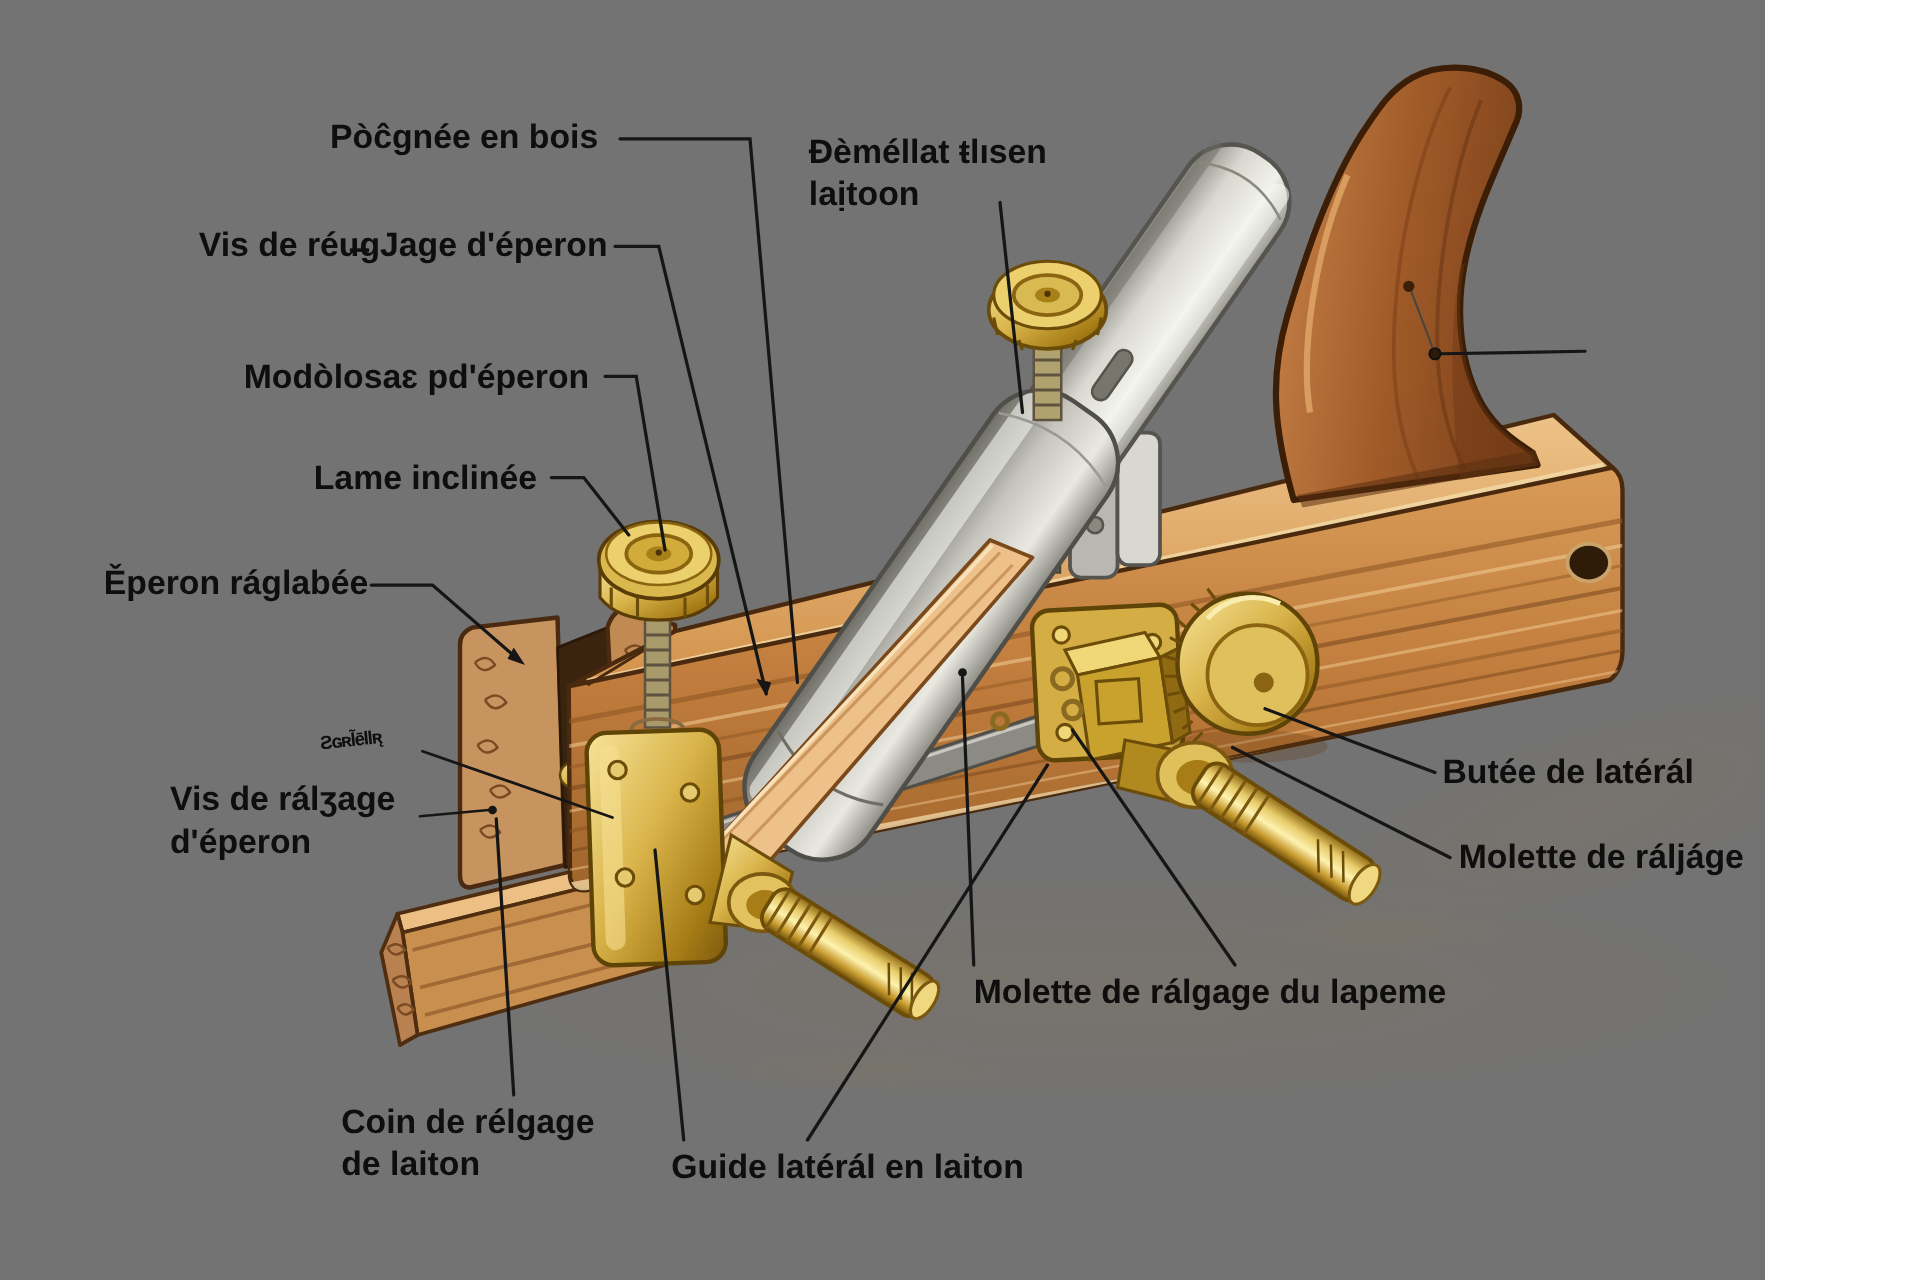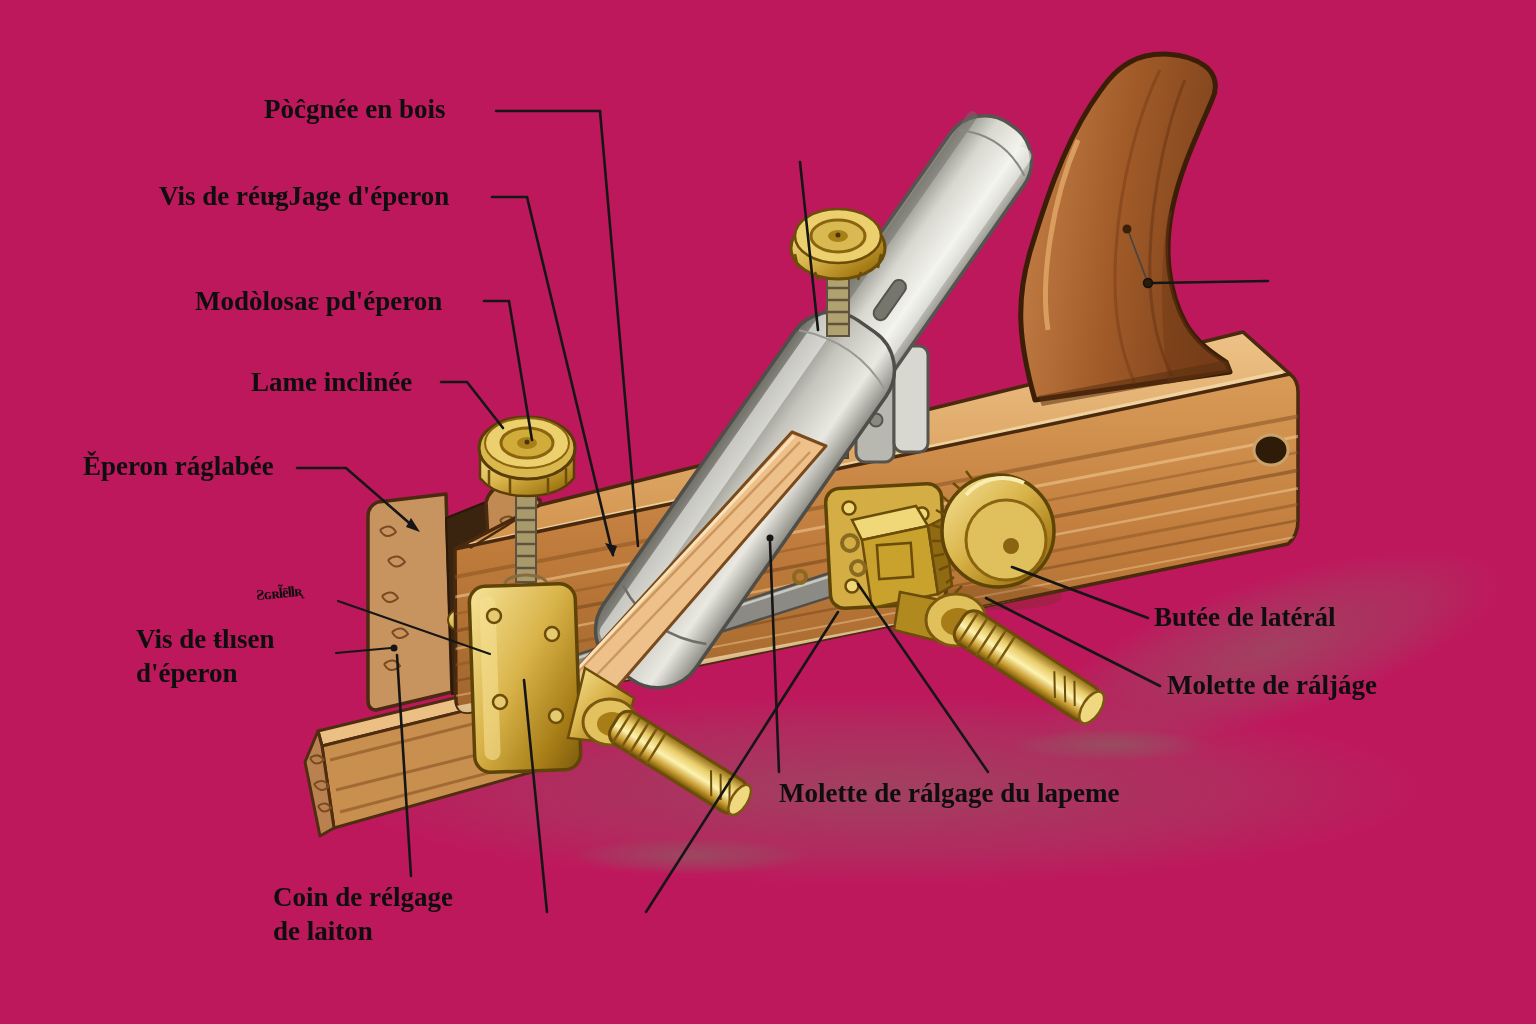--- a/index.html
+++ b/index.html
@@ -1,18 +1,18 @@
 <!DOCTYPE html>
 <html><head>
 <meta charset="utf-8">
 <style>
   html,body{margin:0;padding:0;background:#ffffff;}
   #stage{
-    position:relative;width:1536px;height:1024px;background:#be185d;
-    overflow:hidden;font-family:Liberation Serif, serif;
+    position:relative;width:1412px;height:1024px;background:#737373;
+    overflow:hidden;font-family:Liberation Sans, sans-serif;
   }
   #art{position:absolute;left:0;top:0;}
   .lbl{
     position:absolute;color:#0e0e0e;font-weight:700;font-size:27px;
     line-height:34px;white-space:nowrap;letter-spacing:0px;
   }
   .lbl.small{font-size:15px;line-height:16px;transform:rotate(-6deg);letter-spacing:-1px;}
 </style>
 </head>
 <body>
@@ -260,29 +260,34 @@
     <path d="M858,584 L988,772"></path>
     <path d="M1012,567 L1148,618"></path>
     <path d="M986,598 L1160,686"></path>
     <path d="M1153,283 L1268,281"></path>
     <circle cx="1148" cy="283" r="4.5" fill="#2a1a08" stroke="#111" stroke-width="1.5"></circle>
   </g>
 </svg>
 
 <div class="lbl" style="left:264px;top:92px">Pòĉgnée en bois</div>
 <div class="lbl" style="left:159px;top:179px">Vis de réu̶gJage d'éperon</div>
+<div class="lbl" style="left:647px;top:104px">
+  <div>Ðèméllat ŧlısen</div>
+  <div>laịtoon</div>
+</div>
 <div class="lbl" style="left:195px;top:284px">Modòlosaɛ pd'éperon</div>
 <div class="lbl" style="left:251px;top:365px">Lame inclinée</div>
 <div class="lbl" style="left:83px;top:449px">Ěperon ráglabée</div>
 <div class="lbl small" style="left:256px;top:585px">Ƨɢʀl̃ēllʀ̨</div>
 <div class="lbl" style="left:136px;top:622px">
-  <div>Vis de ŧlısen</div>
+  <div>Vis de rálʒage</div>
   <div>d'éperon</div>
 </div>
 <div class="lbl" style="left:273px;top:880px">
   <div>Coin de rélgage</div>
   <div>de laiton</div>
 </div>
+<div class="lbl" style="left:537px;top:916px">Guide latérál en laiton</div>
 <div class="lbl" style="left:779px;top:776px">Molette de rálgage du lapeme</div>
 <div class="lbl" style="left:1154px;top:600px">Butée de latérál</div>
 <div class="lbl" style="left:1167px;top:668px">Molette de ráljáge</div>
 
 </div>
 
 </body></html>

